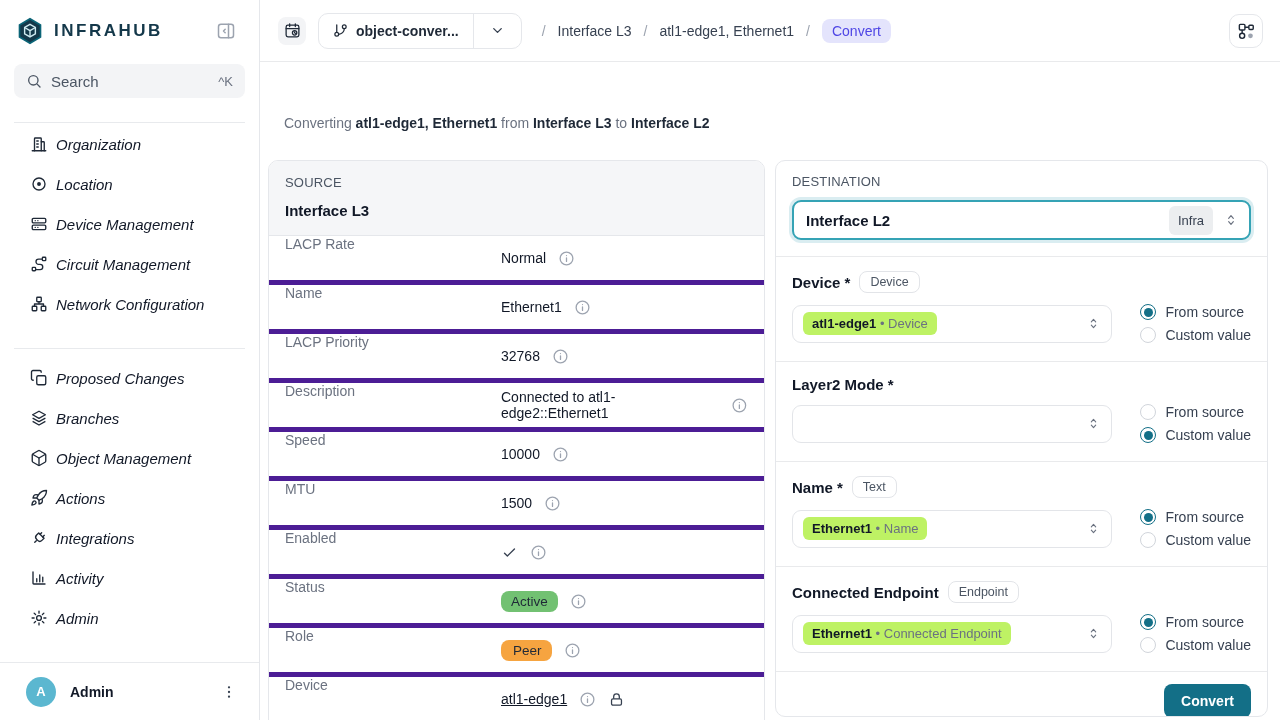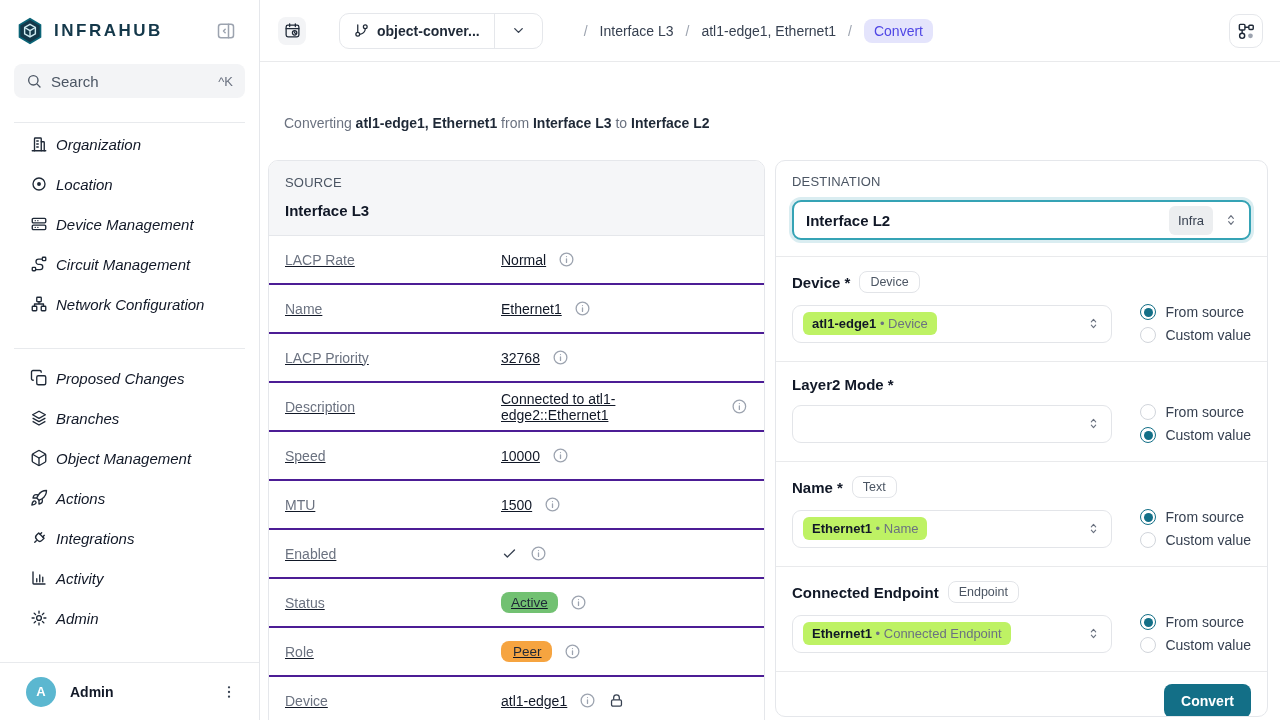--- a/index.html
+++ b/index.html
@@ -29,21 +29,21 @@
   .user-row { position:absolute; left:0; right:0; bottom:0; height:58px; border-top:1px solid #e8eaed;
     display:flex; align-items:center; padding:0 18px 0 26px; gap:14px; }
   .avatar { width:30px; height:30px; border-radius:50%; background:#5bb7d0; color:#fff;
     display:flex; align-items:center; justify-content:center; font-size:13px; font-weight:600; }
   .user-name { flex:1; font-size:14px; font-weight:600; color:#111827; }
   .kebab { color:#374151; cursor:pointer; padding:4px; }
 
   
   .main { position:absolute; left:260px; top:0; right:0; bottom:0; }
   .topbar { position:absolute; top:0; left:0; right:0; height:62px; background:#fff;
-    border-bottom:1px solid #e9eaec; display:flex; align-items:center; padding-left:18px;gap:21px; }
+    border-bottom:1px solid #e9eaec; display:flex; align-items:center; padding-left:18px; }
   .cal-btn { width:28px; height:28px; border-radius:8px; background:#f3f4f6; color:#1f2937;
     display:flex; align-items:center; justify-content:center; cursor:pointer; flex:none; }
   .branch-pill { margin-left:12px; height:36px; border:1px solid #e5e7eb; border-radius:10px;
     display:flex; align-items:stretch; background:#fff; cursor:pointer; flex:none; }
   .branch-main { display:flex; align-items:center; gap:8px; padding:0 14px; font-size:14px;
     font-weight:600; color:#1f2937; }
   .branch-sep { width:1px; background:#e5e7eb; }
   .branch-caret { display:flex; align-items:center; padding:0 16px; color:#374151; }
   .crumbs { display:flex; align-items:center; gap:12px; margin-left:20px; font-size:14px; color:#374151; }
   .crumb-sep { color:#9ca3af; }
@@ -60,22 +60,22 @@
 
   .panel { position:absolute; top:98px; border:1px solid #e5e7eb; border-radius:10px;
     background:#fff; overflow:hidden; }
   .panel.source { left:8px; width:497px; height:700px; }
   .panel.dest { left:515px; width:493px; height:557px; }
 
   
   .src-head { background:#f5f6f8; border-bottom:1px solid #e5e7eb; padding:14px 16px 16px; }
   .panel-label { font-size:13px; color:#4b5563; letter-spacing:.2px; }
   .src-kind { margin-top:12px; font-size:15px; font-weight:700; color:#111827; }
-  .src-row { display:flex; align-items:center; padding:0 16px; height:49px;
-    border-bottom:2px solid #4c1d95;text-decoration:underline; }
+  .src-row { display:flex; padding:0 16px; height:49px;
+    border-bottom:5px solid #4c1d95; }
   .src-row .lbl { width:216px; flex:none; font-size:14px; color:#6b7280; }
   .src-row .val { display:flex; align-items:center; gap:12px; font-size:14px; color:#111827; }
   .badge { padding:3px 10px; border-radius:8px; font-size:13.5px; color:#1f2937; }
   .src-link { text-decoration:underline; color:#111827; cursor:pointer; }
   .ico-info { width:17px; height:17px; color:#9ca3af; }
   .ico-small { width:17px; height:17px; color:#374151; }
 
   
   .dest-top { padding:13px 16px 16px; border-bottom:1px solid #e9eaec; }
   .type-select { margin-top:11px; height:40px; border:2px solid #35a3b5; border-radius:9px;

